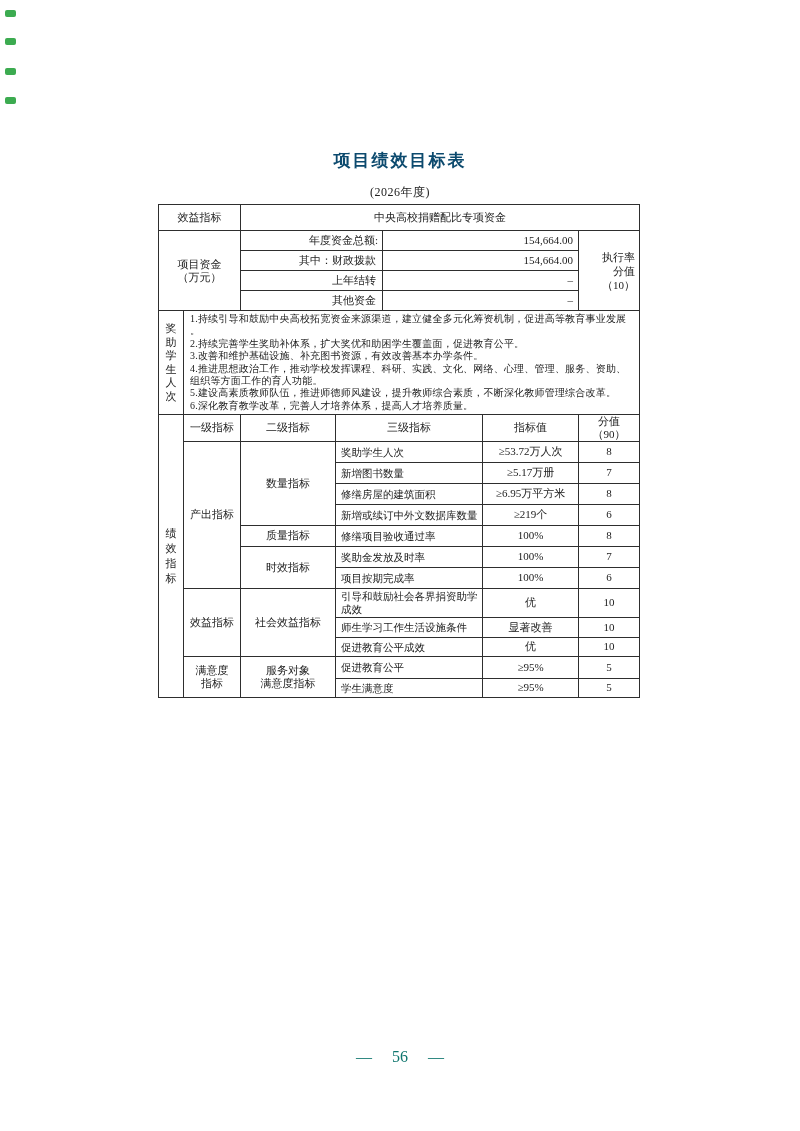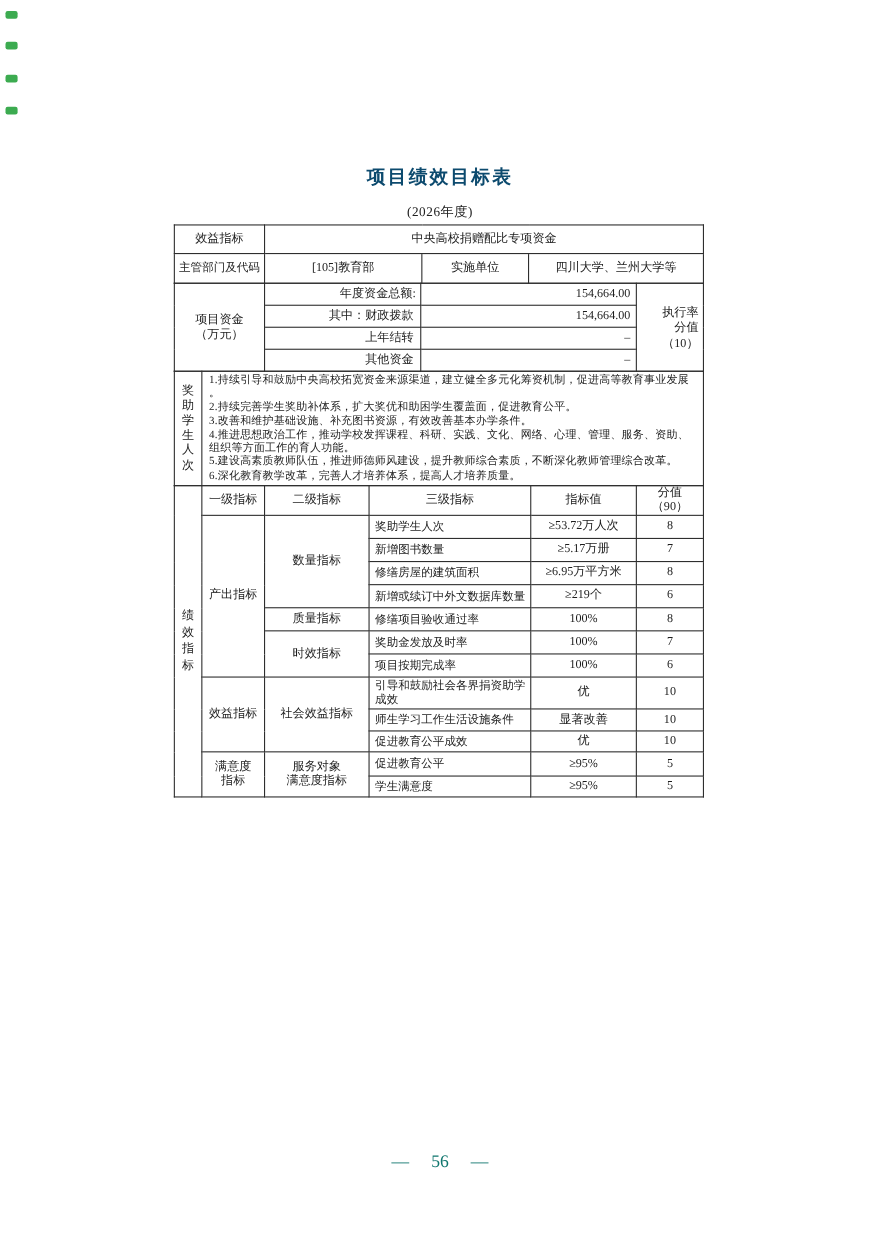--- a/index.html
+++ b/index.html
@@ -62,26 +62,20 @@
       <colgroup>
           <col style="width:82px">
           <col style="width:143px">
           <col style="width:97px">
           <col style="width:159px">
         </colgroup>
       <tbody>
           <tr style="height:26px">
         <td>效益指标</td>
         <td colspan="3">中央高校捐赠配比专项资金</td>
-      </tr>
-      <tr style="height:27px">
-        <td style="font-size:10.5px; padding:0 1px;">主管部门及代码</td>
-        <td>[105]教育部</td>
-        <td>实施单位</td>
-        <td>四川大学、兰州大学等</td>
       </tr>
     </tbody>
       </table>
 
     <table>
       <colgroup>
           <col style="width:82px">
           <col style="width:142px">
           <col style="width:196px">
           <col style="width:61px">

